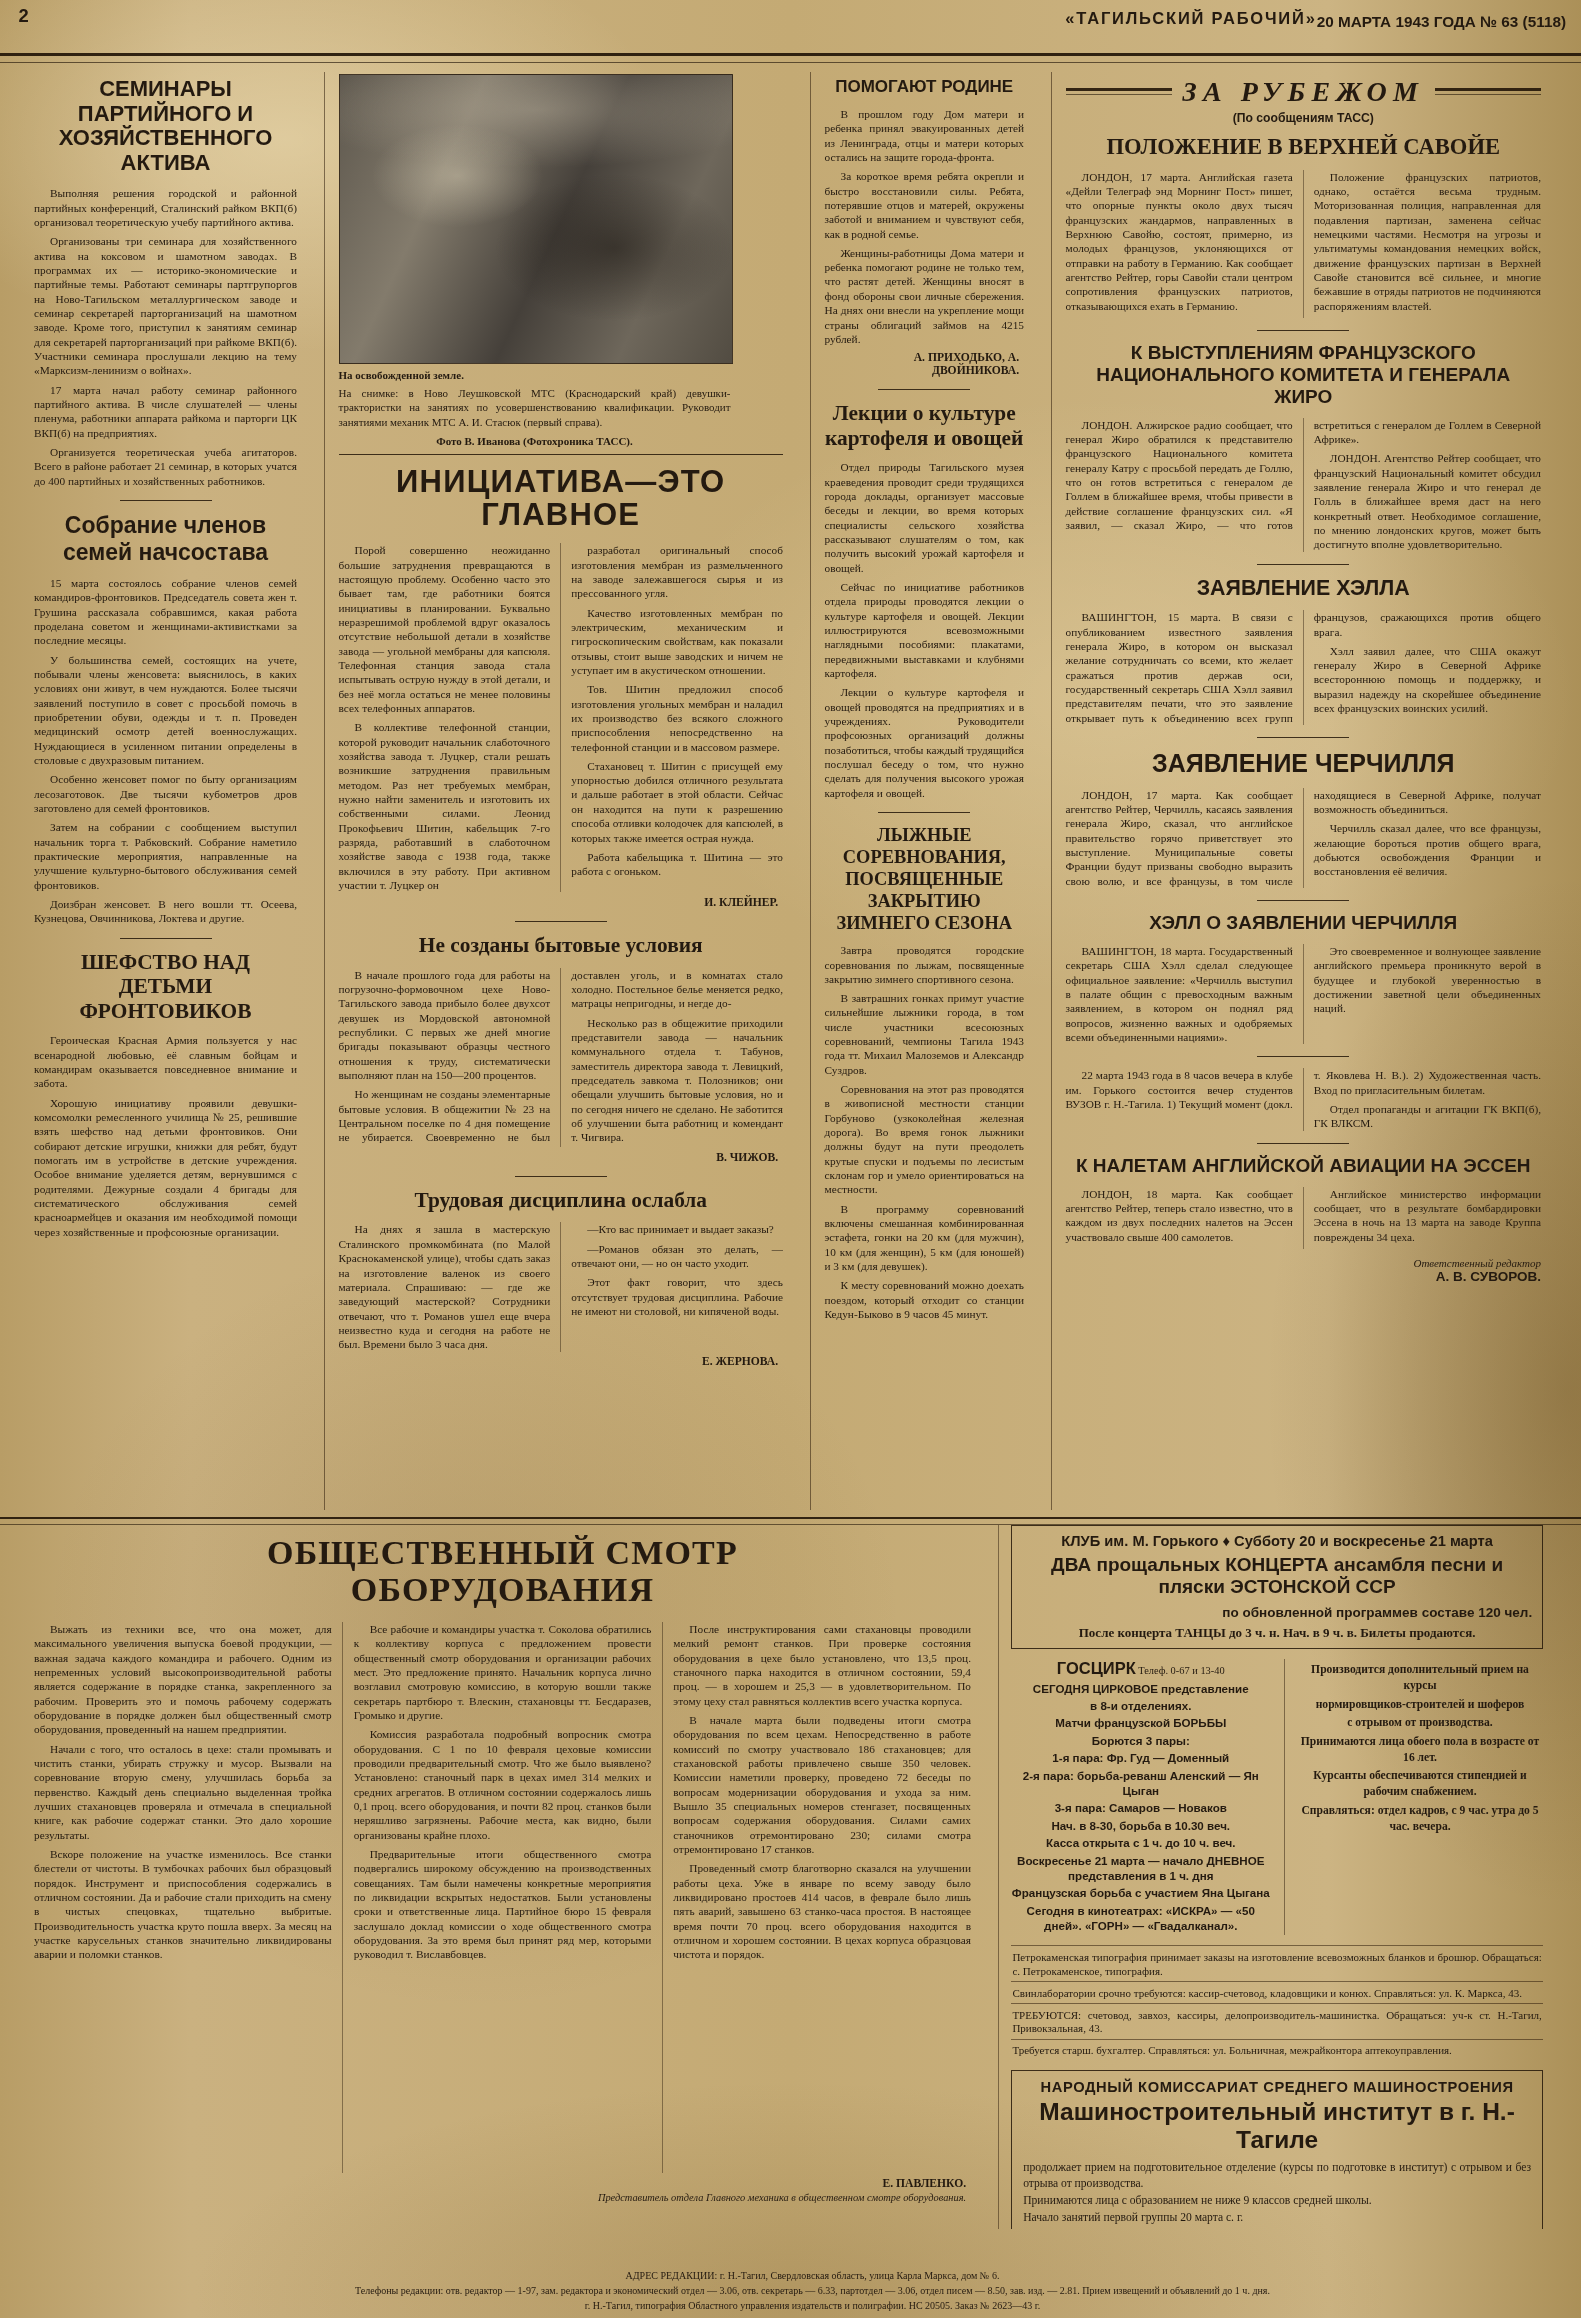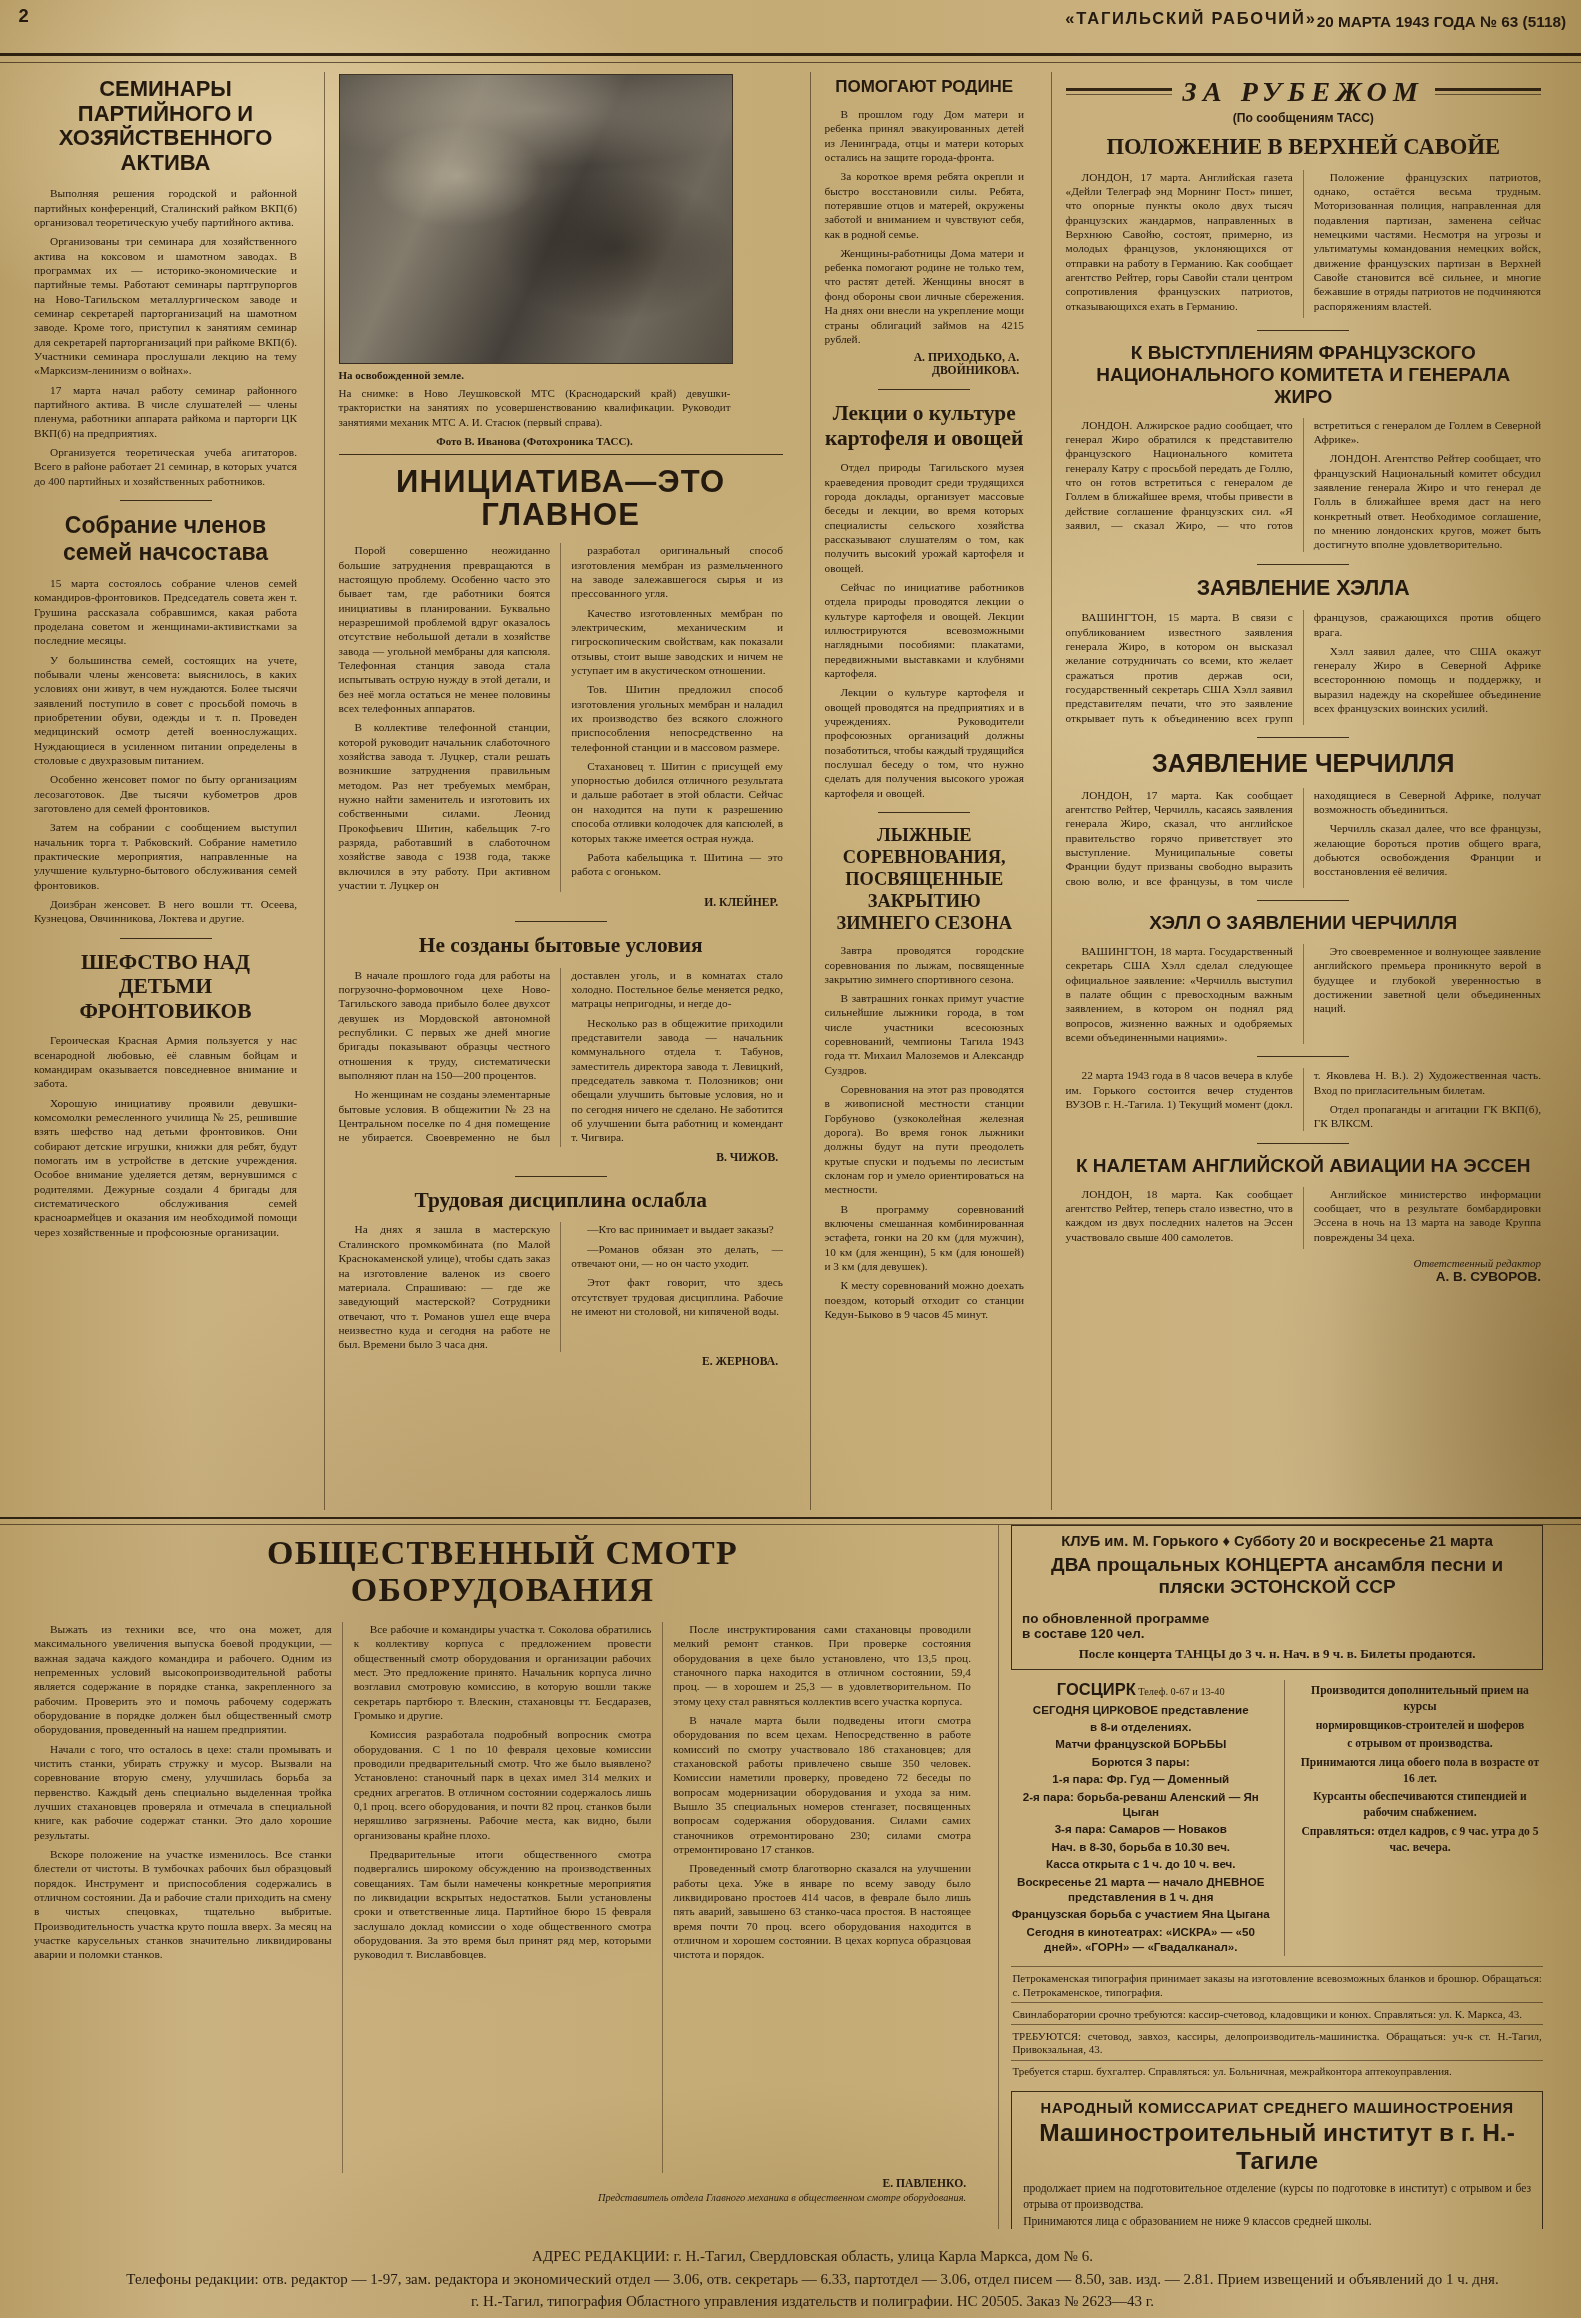--- a/index.html
+++ b/index.html
@@ -65,37 +65,37 @@
           grid-template-columns:937px 545px;column-gap:27px;overflow:hidden;}
   .bottom-rule{position:absolute;top:1517px;left:0;right:0;height:4.9px;
     border-top:2.4px solid rgba(35,22,8,.9);border-bottom:1.2px solid rgba(35,22,8,.6);}
   .smotr-title{font:bold 34px/1.1 "Liberation Serif",serif;text-align:center;letter-spacing:1.2px;margin:8.6px 0 13.5px;}
   .smotr-body{height:551px;overflow:hidden;}
 
   .ads{display:flex;flex-direction:column;gap:9.8px;overflow:hidden;border-left:1.2px solid rgba(45,28,10,.5);padding-left:12.2px;}
   .ad-box{border:1.8px double rgba(35,22,8,.85);padding:7.3px 9.8px;}
   .ad-club .l1{font:bold 14.7px "Liberation Sans",sans-serif;text-align:center;}
   .ad-club .l2{font:bold 19px "Liberation Sans",sans-serif;text-align:center;margin-top:4.9px;}
-  .ad-club .l34{display:flex;justify-content:center;font:bold 13.5px "Liberation Sans",sans-serif;margin-top:13px;flex-direction:column;}
+  .ad-club .l34{display:flex;justify-content:flex-end;font:bold 13.5px "Liberation Sans",sans-serif;margin-top:7px;}
   .ad-club .l5{font:bold 13px "Liberation Serif",serif;text-align:center;margin-top:4.9px;}
   .ad-pair{display:grid;grid-template-columns:1fr 1fr;column-gap:13.5px;}
   .ad-pair .right{border-left:1.2px solid rgba(45,28,10,.5);padding-left:12.2px;}
   .circus-name{font:bold 16.5px "Liberation Sans",sans-serif;}
   .circus-phones{font:10.4px "Liberation Serif",serif;}
   .ad-lines p{font:bold 11.6px/1.3 "Liberation Sans",sans-serif;text-align:center;margin:2.4px 0;}
   .ad-lines-serif p{font:bold 11.6px/1.35 "Liberation Serif",serif;text-align:center;margin:3.1px 0;}
   .notice{border-top:1.2px solid rgba(45,28,10,.55);padding:4.9px 1.2px 2.4px;}
   .notice p{font-size:11px;line-height:1.25;text-align:justify;margin:0;}
   .ad-inst{border:1.8px solid rgba(35,22,8,.85);padding:7.3px 11px;}
   .ad-inst .h1{font:bold 14.7px "Liberation Sans",sans-serif;text-align:center;letter-spacing:0.6px;}
   .ad-inst .h2{font:bold 24.5px "Liberation Sans",sans-serif;text-align:center;margin:3.7px 0 6.1px;}
   .ad-inst p{font-size:11.6px;line-height:1.3;margin:2.4px 0;text-align:justify;}
 
   .footer{position:absolute;left:0;right:0;bottom:6.1px;text-align:center;}
-  .footer p{font-size:15px;line-height:1.5;margin:0;padding-left:43px;}
+  .footer p{font-size:10px;line-height:1.5;margin:0;padding-left:43px;}
 </style>
 </head>
 <body>
 
 <div class="page">
 
   <div class="hdr">
     <div class="pagenum">2</div>
     <div class="masthead">«ТАГИЛЬСКИЙ РАБОЧИЙ»</div>
     <div class="dateline">20 МАРТА 1943 ГОДА № 63 (5118)</div>

